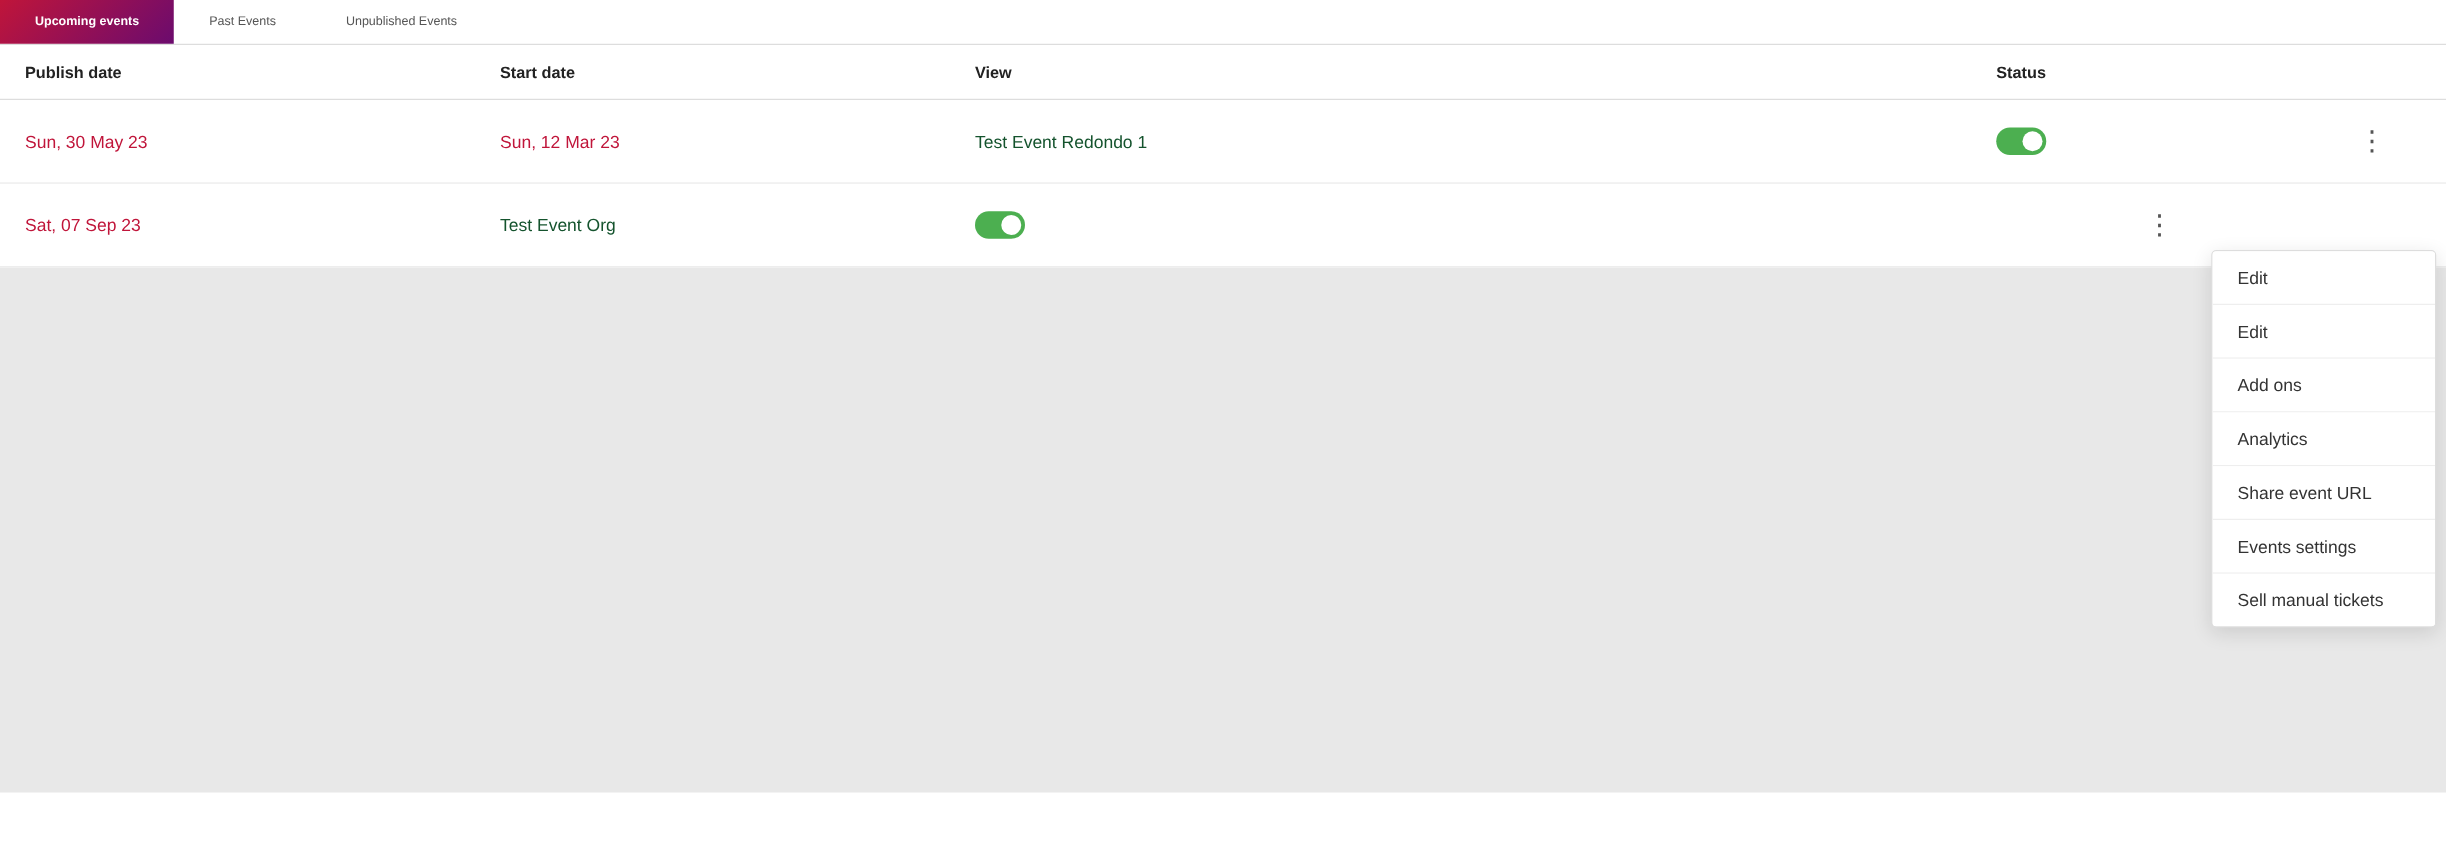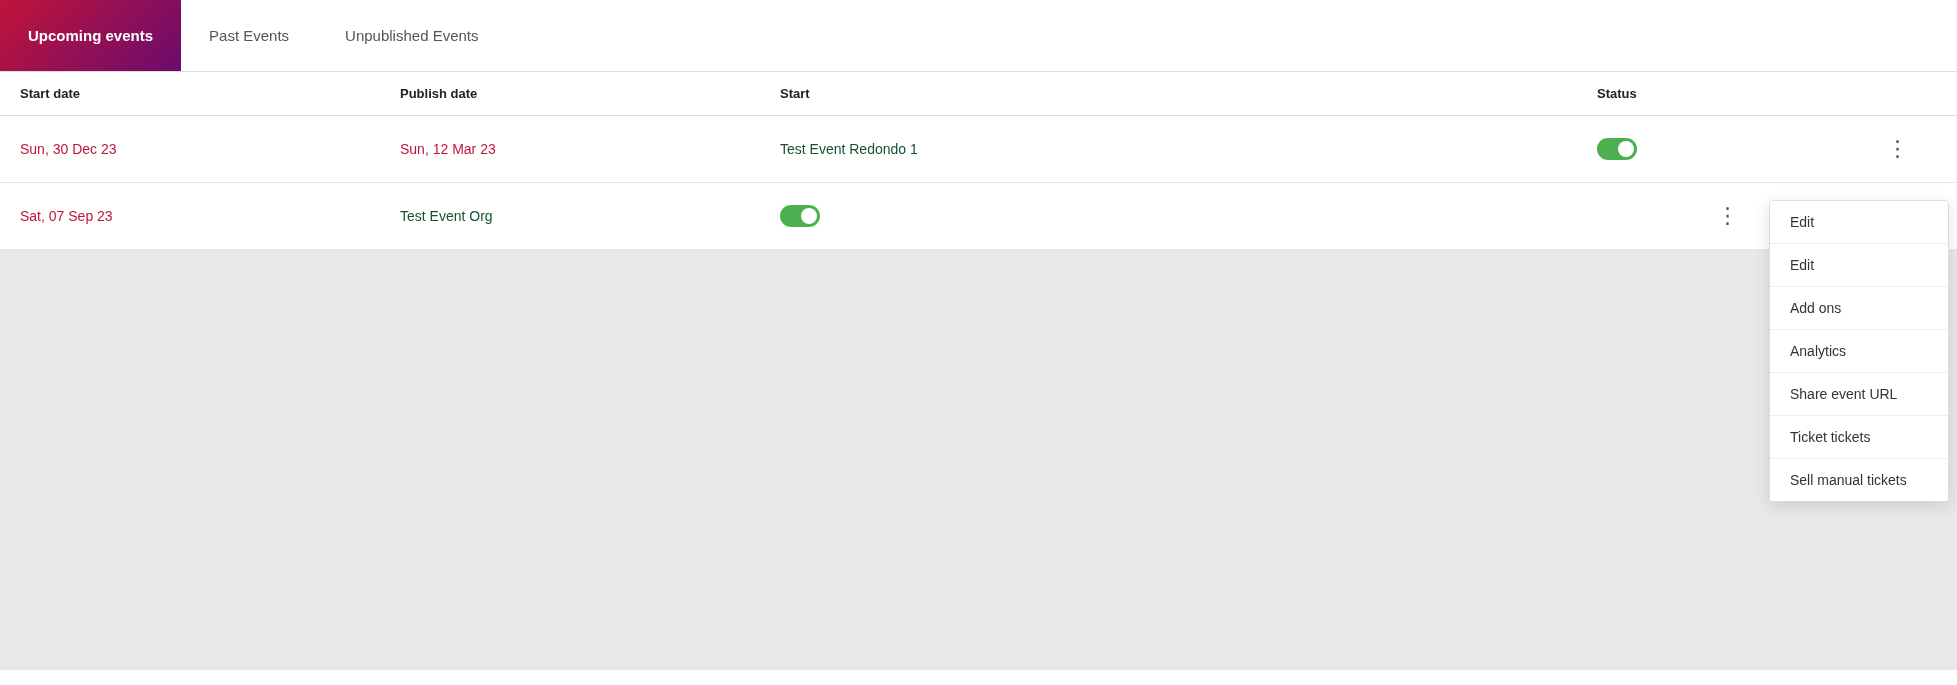--- a/index.html
+++ b/index.html
@@ -23,23 +23,23 @@
 
     
     .tabs-bar {
       display: flex;
       align-items: stretch;
       border-bottom: 1px solid #ddd;
       background: #fff;
     }
 
     .tab-item {
-      padding: 27px 28px;
+      padding: 12px 28px;
       cursor: pointer;
-      font-size: 15px;
+      font-size: 10px;
       color: #555;
       border: none;
       background: transparent;
       white-space: nowrap;
     }
 
     .tab-item.active {
       background: linear-gradient(135deg, #c0153a 0%, #6b0b6e 100%);
       color: #fff;
       font-weight: 600;
@@ -177,29 +177,29 @@
     </button>
     <button class="tab-item">
       <span>Past Events</span>
     </button>
     <button class="tab-item">
       <span>Unpublished Events</span>
     </button>
   </div>
 
   <div class="table-header">
+    <div class="table-header-cell">Publish date</div>
     <div class="table-header-cell">Start date</div>
-    <div class="table-header-cell">Publish date</div>
-    <div class="table-header-cell">Start</div>
+    <div class="table-header-cell">View</div>
     <div class="table-header-cell">Status</div>
     <div class="table-header-cell"></div>
   </div>
 
   <div class="table-row">
-    <div class="cell-text">Sun, 30 Dec 23</div>
+    <div class="cell-text">Sun, 30 May 23</div>
     <div class="cell-text">Sun, 12 Mar 23</div>
     <div class="cell-text title">Test Event Redondo 1</div>
     <div class="toggle-container">
       <div class="toggle">
         <div class="toggle-track"></div>
         <div class="toggle-thumb"></div>
       </div>
     </div>
     <div style="display:flex; justify-content:center;">
       <button class="more-btn">⋮</button>
@@ -221,17 +221,17 @@
   </div>
 
   <div class="gray-area"></div>
 
   <div class="dropdown-menu">
     <button class="dropdown-item">Edit</button>
     <button class="dropdown-item">Edit</button>
     <button class="dropdown-item">Add ons</button>
     <button class="dropdown-item">Analytics</button>
     <button class="dropdown-item">Share event URL</button>
-    <button class="dropdown-item">Ticket tickets</button>
+    <button class="dropdown-item">Events settings</button>
     <button class="dropdown-item">Sell manual tickets</button>
   </div>
 
 </div>
 
 </body></html>

